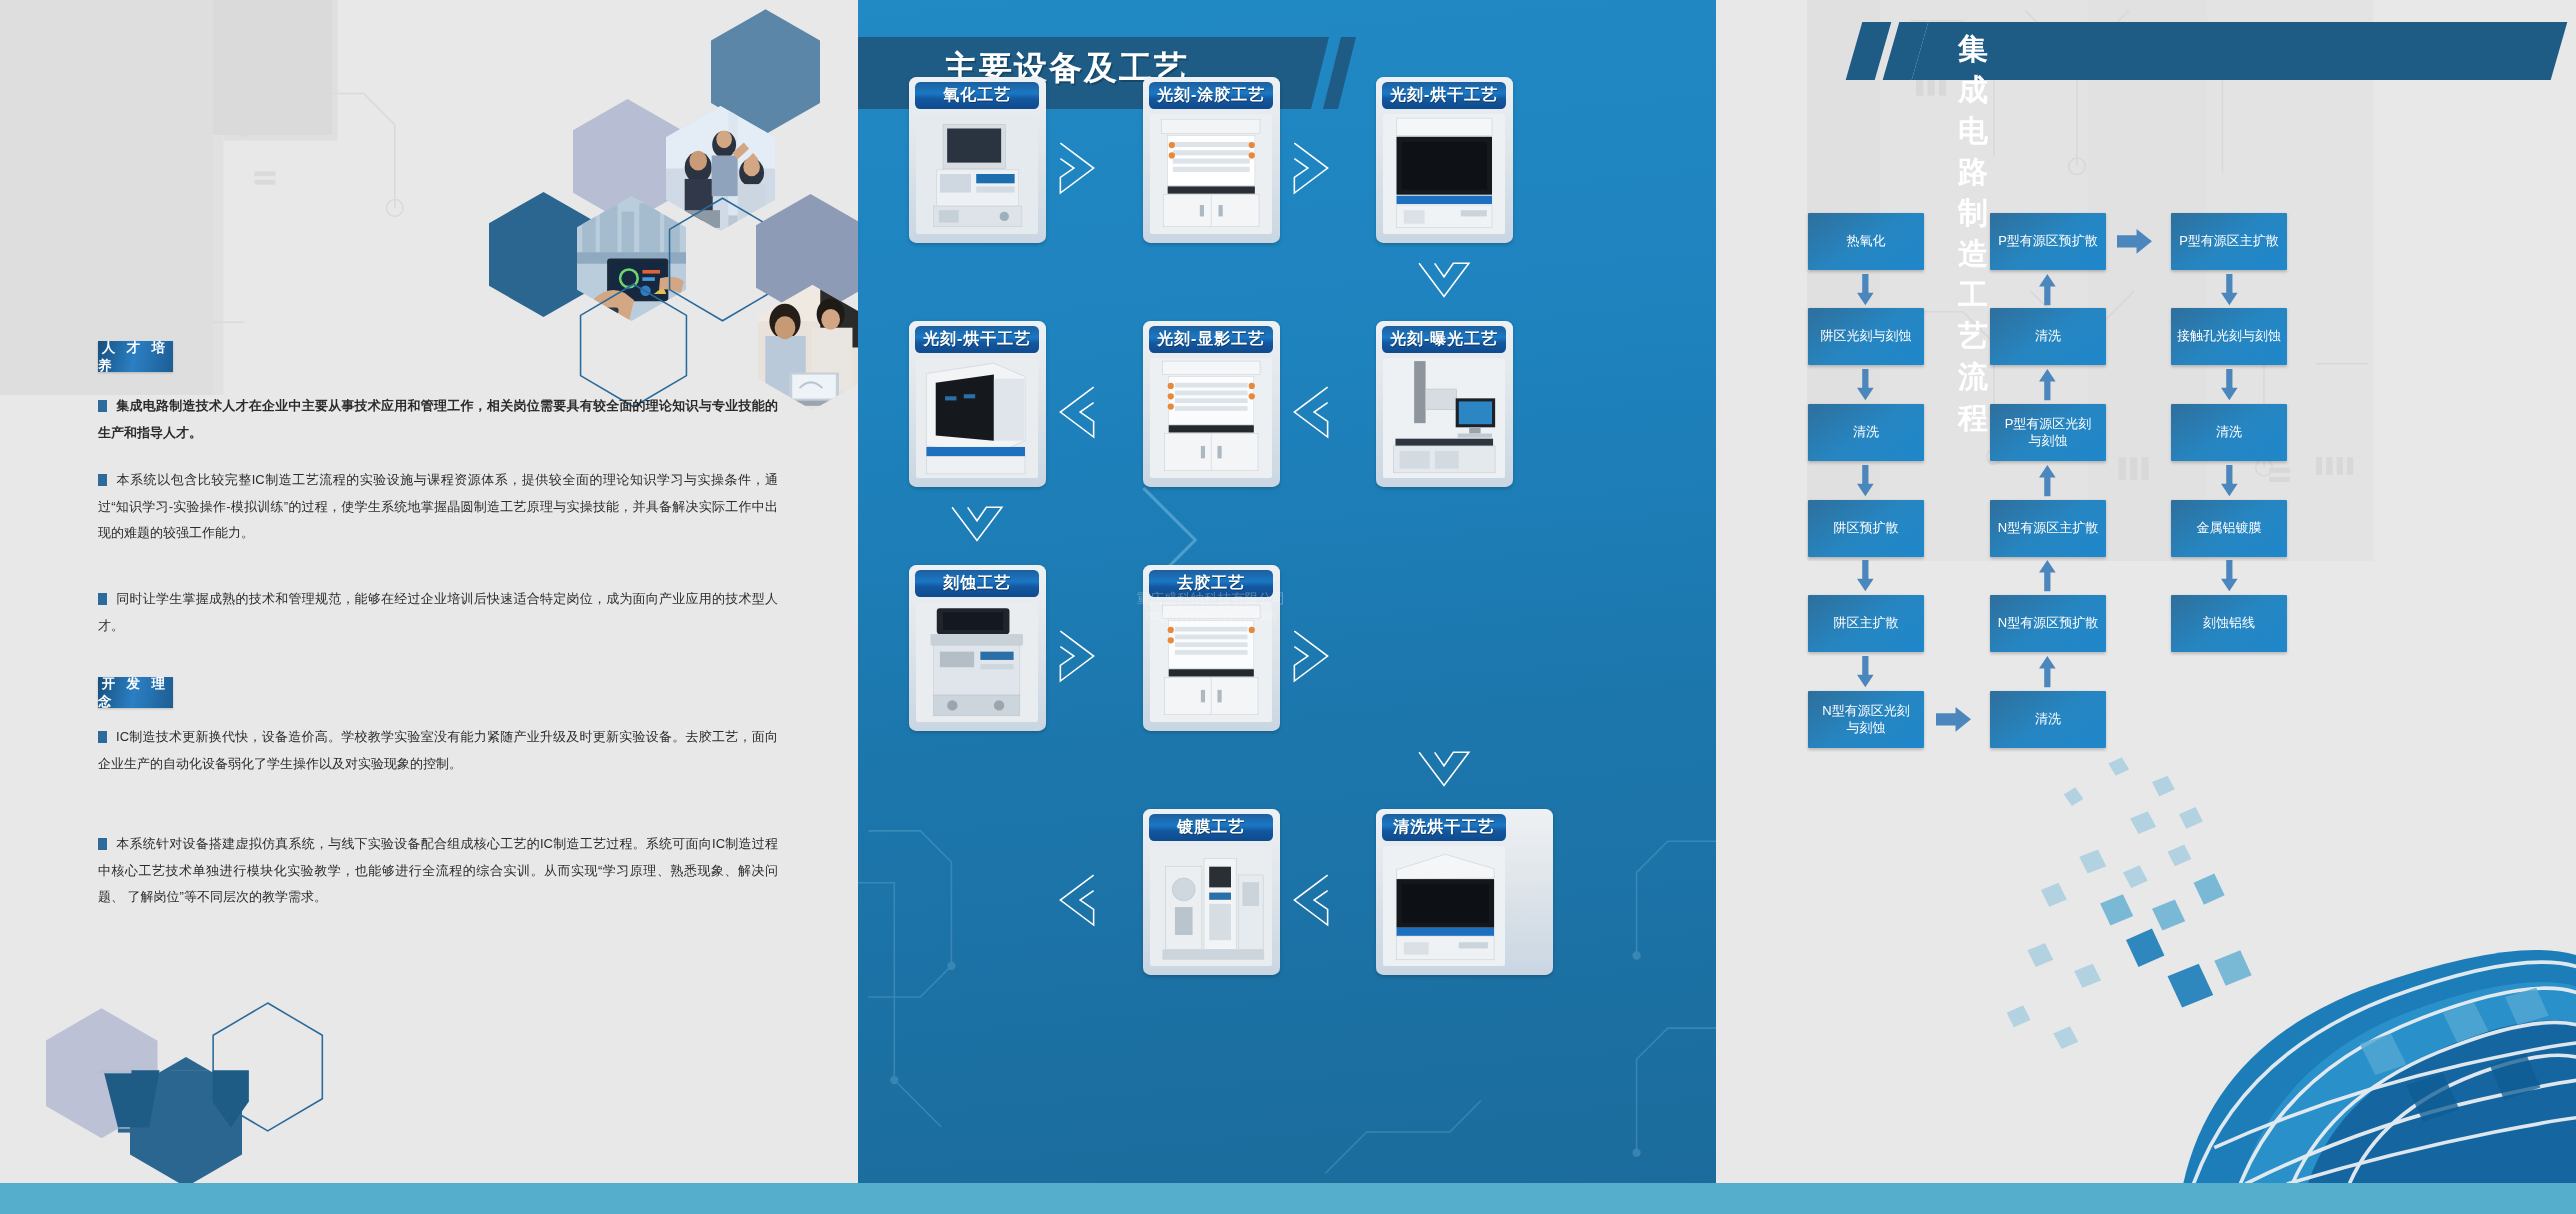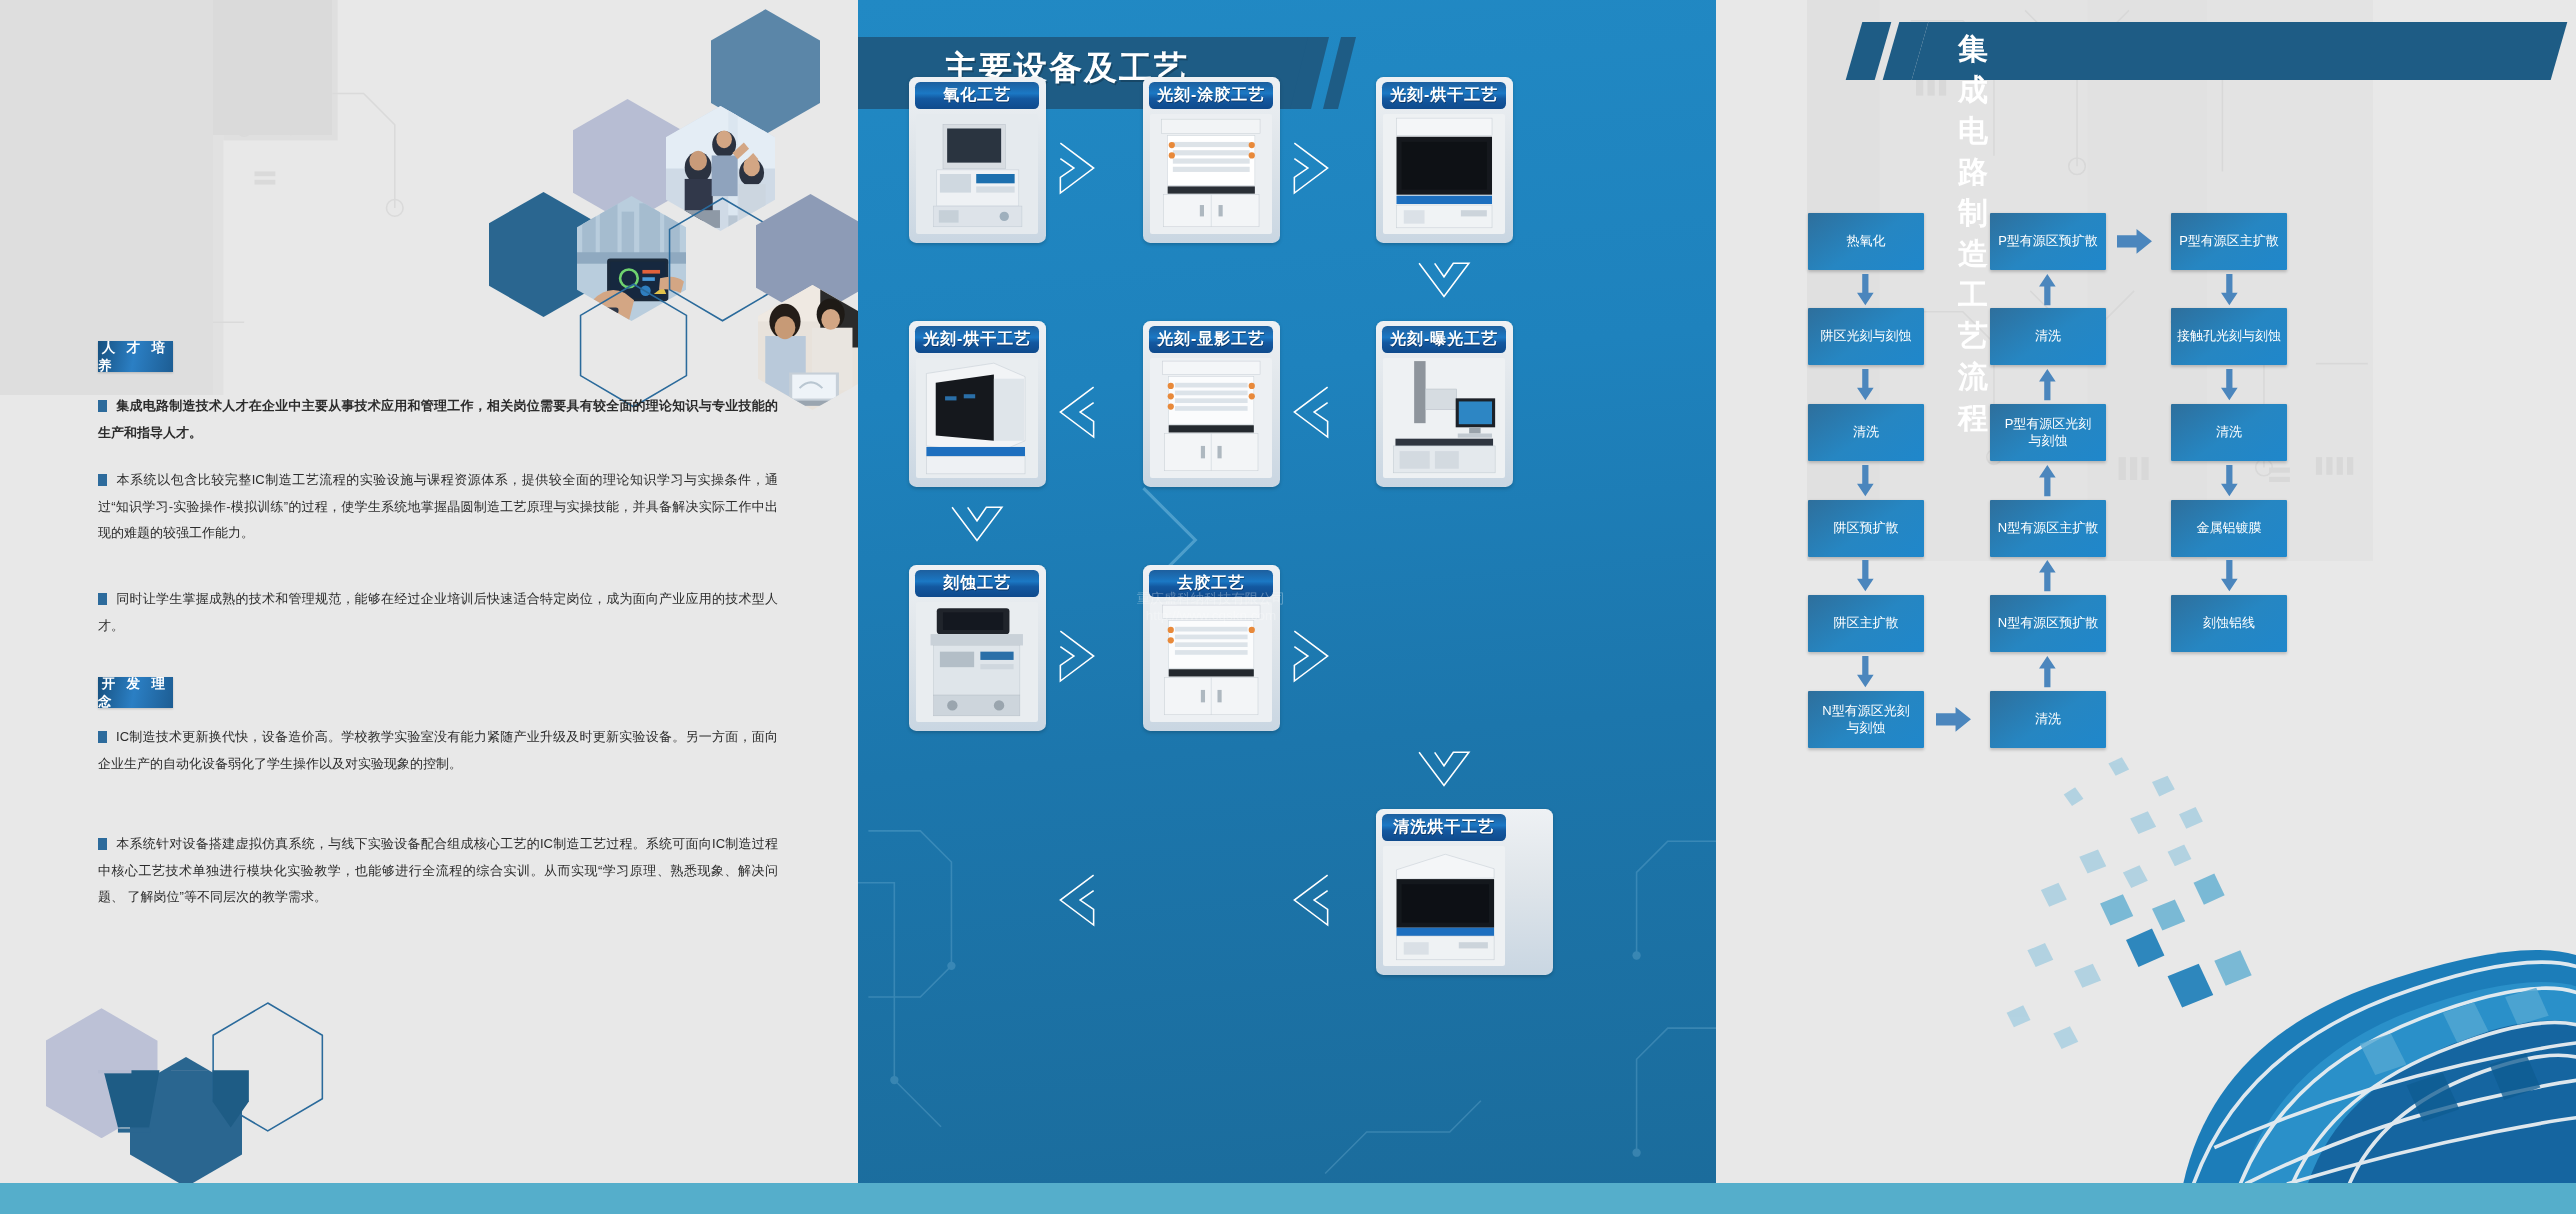--- a/index.html
+++ b/index.html
@@ -218,21 +218,21 @@
     <div class="para" style="left:98px;top:467px;width:680px;font-size:13px;">
       <span class="bullet"></span><span>本系统以包含比较完整IC制造工艺流程的实验设施与课程资源体系，提供较全面的理论知识学习与实操条件，通过“知识学习-实验操作-模拟训练”的过程，使学生系统地掌握晶圆制造工艺原理与实操技能，并具备解决实际工作中出现的难题的较强工作能力。</span>
     </div>
     <div class="para" style="left:98px;top:586px;width:680px;font-size:13px;">
       <span class="bullet"></span><span>同时让学生掌握成熟的技术和管理规范，能够在经过企业培训后快速适合特定岗位，成为面向产业应用的技术型人才。</span>
     </div>
 
     <div class="section-tag" style="left:98px;top:677px;width:75px;height:31px;font-size:13.5px;">开 发 理 念</div>
 
     <div class="para" style="left:98px;top:724px;width:680px;font-size:13px;">
-      <span class="bullet"></span><span>IC制造技术更新换代快，设备造价高。学校教学实验室没有能力紧随产业升级及时更新实验设备。另一方面，面向企业生产的自动化设备弱化了学生操作以及对实验现象的控制。</span>
+      <span class="bullet"></span><span>IC制造技术更新换代快，设备造价高。学校教学实验室没有能力紧随产业升级及时更新实验设备。去胶工艺，面向企业生产的自动化设备弱化了学生操作以及对实验现象的控制。</span>
     </div>
     <div class="para" style="left:98px;top:831px;width:680px;font-size:13px;">
       <span class="bullet"></span><span>本系统针对设备搭建虚拟仿真系统，与线下实验设备配合组成核心工艺的IC制造工艺过程。系统可面向IC制造过程中核心工艺技术单独进行模块化实验教学，也能够进行全流程的综合实训。从而实现“学习原理、熟悉现象、解决问题、 了解岗位”等不同层次的教学需求。</span>
     </div>
 
     <div class="hexdeco" style="left:31px;top:1002px;width:363px;height:187px;">
       <div class="hx" style="left:14.5px;top:6.2px;background:#bcc1d6;"></div>
       <div class="hx" style="left:99px;top:55px;background:#2a6690;"></div>
       <div class="hex-outline" style="left:181px;top:0px;width:112px;height:130px;">
         <svg viewBox="0 0 215 250">
@@ -433,20 +433,38 @@
           <line x1="118" y1="146" x2="118" y2="218" stroke="#c7ced4"></line>
           <rect x="98" y="170" width="8" height="24" fill="#aeb8c0"></rect>
           <rect x="130" y="170" width="8" height="24" fill="#aeb8c0"></rect>
           <circle cx="40" cy="54" r="6" fill="#e8893a"></circle>
             <circle cx="40" cy="74" r="6" fill="#e8893a"></circle>
           <circle cx="196" cy="54" r="6" fill="#e8893a"></circle>
         </svg>
       </div>
     </div>
 
+    <div class="eq-card" style="left:285px;top:809px;">
+      <div class="eq-cap">镀膜工艺</div>
+      <div class="eq-img">
+        <svg viewBox="0 0 235 232" width="122" height="120" preserveAspectRatio="none">
+          <rect width="235" height="232" fill="#e9edf0"></rect>
+          <rect x="30" y="40" width="70" height="160" fill="#eceff2" stroke="#c2cbd2"></rect>
+          <circle cx="65" cy="84" r="22" fill="#cfd8df" stroke="#aeb8c0"></circle>
+          <rect x="48" y="118" width="34" height="54" fill="#b9c4cc"></rect>
+          <rect x="104" y="24" width="62" height="176" fill="#f2f4f6" stroke="#c2cbd2"></rect>
+          <rect x="114" y="40" width="42" height="40" fill="#2a2f36"></rect>
+          <rect x="114" y="90" width="42" height="14" fill="#2a6fa8"></rect>
+          <rect x="114" y="112" width="42" height="70" fill="#d6dee4"></rect>
+          <rect x="170" y="56" width="48" height="144" fill="#e6ebef" stroke="#c2cbd2"></rect>
+          <rect x="178" y="70" width="32" height="46" fill="#cbd4db"></rect>
+          <rect x="24" y="200" width="196" height="20" fill="#cdd5dc"></rect>
+        </svg>
+      </div>
+    </div>
     <div class="eq-card" style="left:518px;top:809px;padding-left:40px;">
       <div class="eq-cap">清洗烘干工艺</div>
       <div class="eq-img">
         <svg viewBox="0 0 235 232" width="122" height="120" preserveAspectRatio="none">
           <rect width="235" height="232" fill="#eef1f3"></rect>
           <polygon points="26,46 120,16 214,44 214,62 26,64" fill="#f4f6f8" stroke="#c3cbd2"></polygon>
           <rect x="26" y="64" width="188" height="94" fill="#14181d"></rect>
           <rect x="36" y="74" width="168" height="74" fill="#0d1015"></rect>
           <rect x="26" y="158" width="188" height="16" fill="#1d6fbf"></rect>
           <rect x="26" y="174" width="188" height="46" fill="#eff2f4" stroke="#c3cbd2"></rect>

